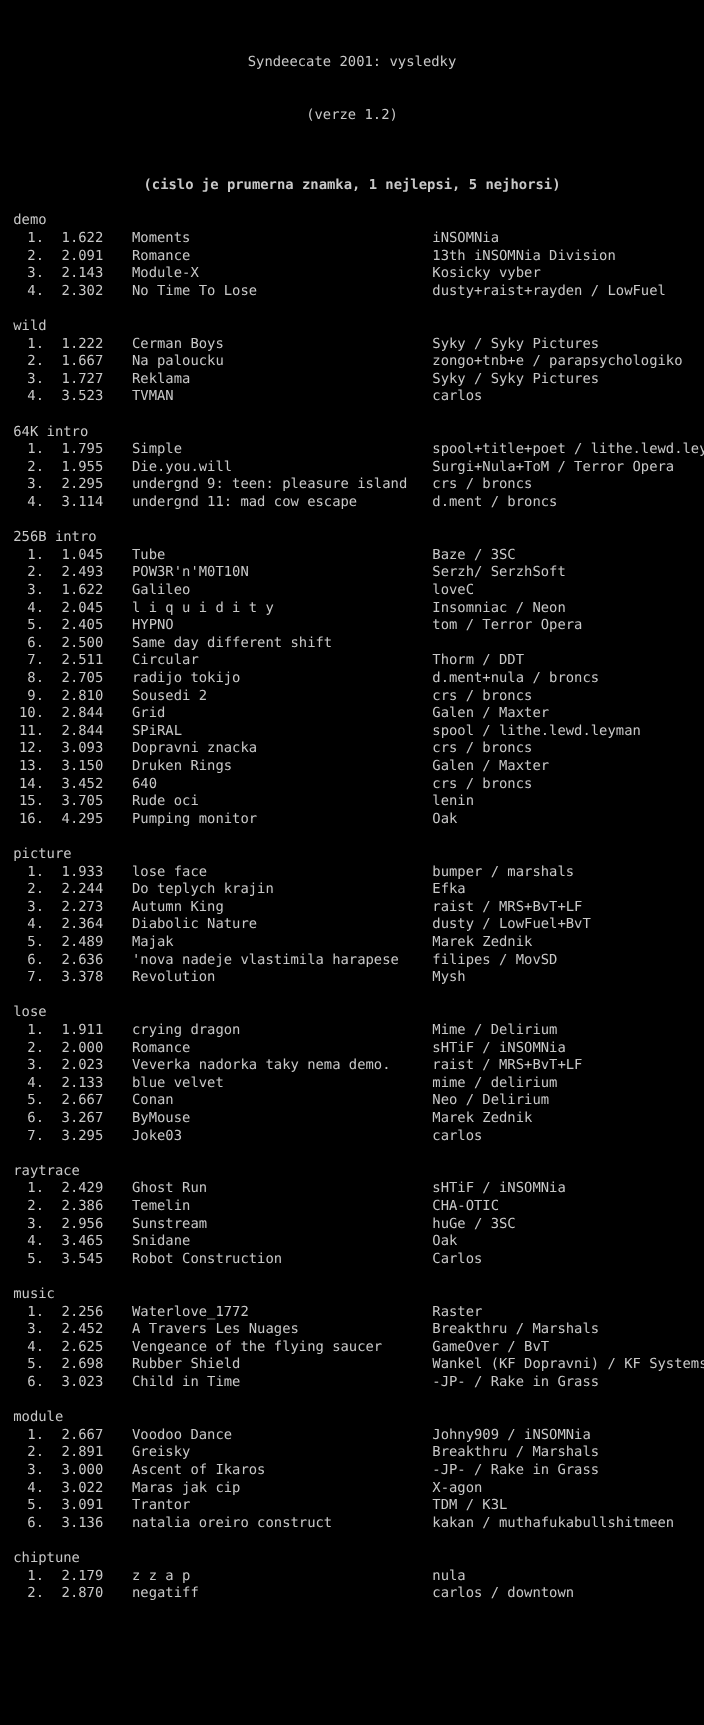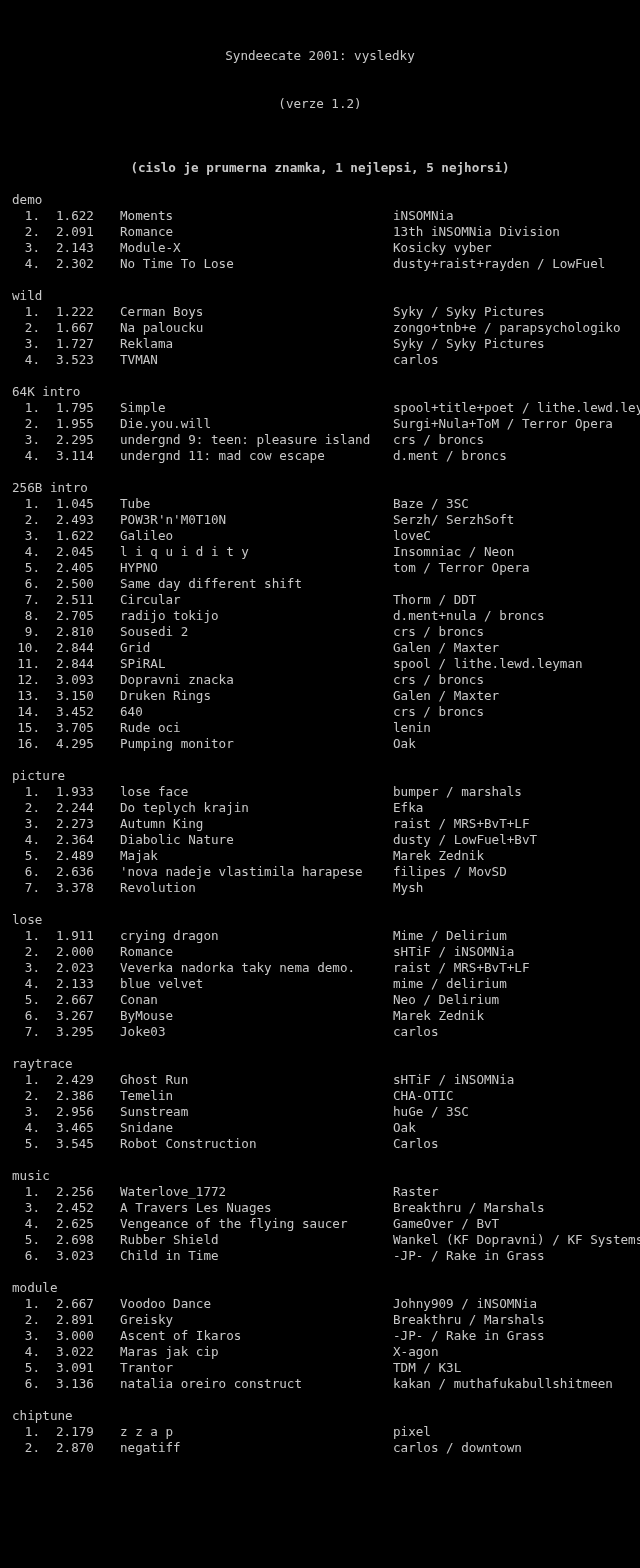--- a/index.html
+++ b/index.html
@@ -157,21 +157,21 @@
         <div class="section-name">module</div>
         <div class="row"><span class="cell c-rank">1.</span><span class="cell c-gap1"> </span><span class="cell c-score">2.667</span><span class="cell c-gap2"> </span><span class="cell c-title">Voodoo Dance</span><span class="cell c-author">Johny909 / iNSOMNia</span></div>
         <div class="row"><span class="cell c-rank">2.</span><span class="cell c-gap1"> </span><span class="cell c-score">2.891</span><span class="cell c-gap2"> </span><span class="cell c-title">Greisky</span><span class="cell c-author">Breakthru / Marshals</span></div>
         <div class="row"><span class="cell c-rank">3.</span><span class="cell c-gap1"> </span><span class="cell c-score">3.000</span><span class="cell c-gap2"> </span><span class="cell c-title">Ascent of Ikaros</span><span class="cell c-author">-JP- / Rake in Grass</span></div>
         <div class="row"><span class="cell c-rank">4.</span><span class="cell c-gap1"> </span><span class="cell c-score">3.022</span><span class="cell c-gap2"> </span><span class="cell c-title">Maras jak cip</span><span class="cell c-author">X-agon</span></div>
         <div class="row"><span class="cell c-rank">5.</span><span class="cell c-gap1"> </span><span class="cell c-score">3.091</span><span class="cell c-gap2"> </span><span class="cell c-title">Trantor</span><span class="cell c-author">TDM / K3L</span></div>
         <div class="row"><span class="cell c-rank">6.</span><span class="cell c-gap1"> </span><span class="cell c-score">3.136</span><span class="cell c-gap2"> </span><span class="cell c-title">natalia oreiro construct</span><span class="cell c-author">kakan / muthafukabullshitmeen</span></div>
       </div>
       <div class="section">
         <div class="section-name">chiptune</div>
-        <div class="row"><span class="cell c-rank">1.</span><span class="cell c-gap1"> </span><span class="cell c-score">2.179</span><span class="cell c-gap2"> </span><span class="cell c-title">z z a p</span><span class="cell c-author">pixel</span></div>
+        <div class="row"><span class="cell c-rank">1.</span><span class="cell c-gap1"> </span><span class="cell c-score">2.179</span><span class="cell c-gap2"> </span><span class="cell c-title">z z a p</span><span class="cell c-author">nula</span></div>
         <div class="row"><span class="cell c-rank">2.</span><span class="cell c-gap1"> </span><span class="cell c-score">2.870</span><span class="cell c-gap2"> </span><span class="cell c-title">negatiff</span><span class="cell c-author">carlos / downtown</span></div>
       </div>
     </div>
 
   <div class="footer">
     <div class="blank-line"></div>
     
     
     
     

